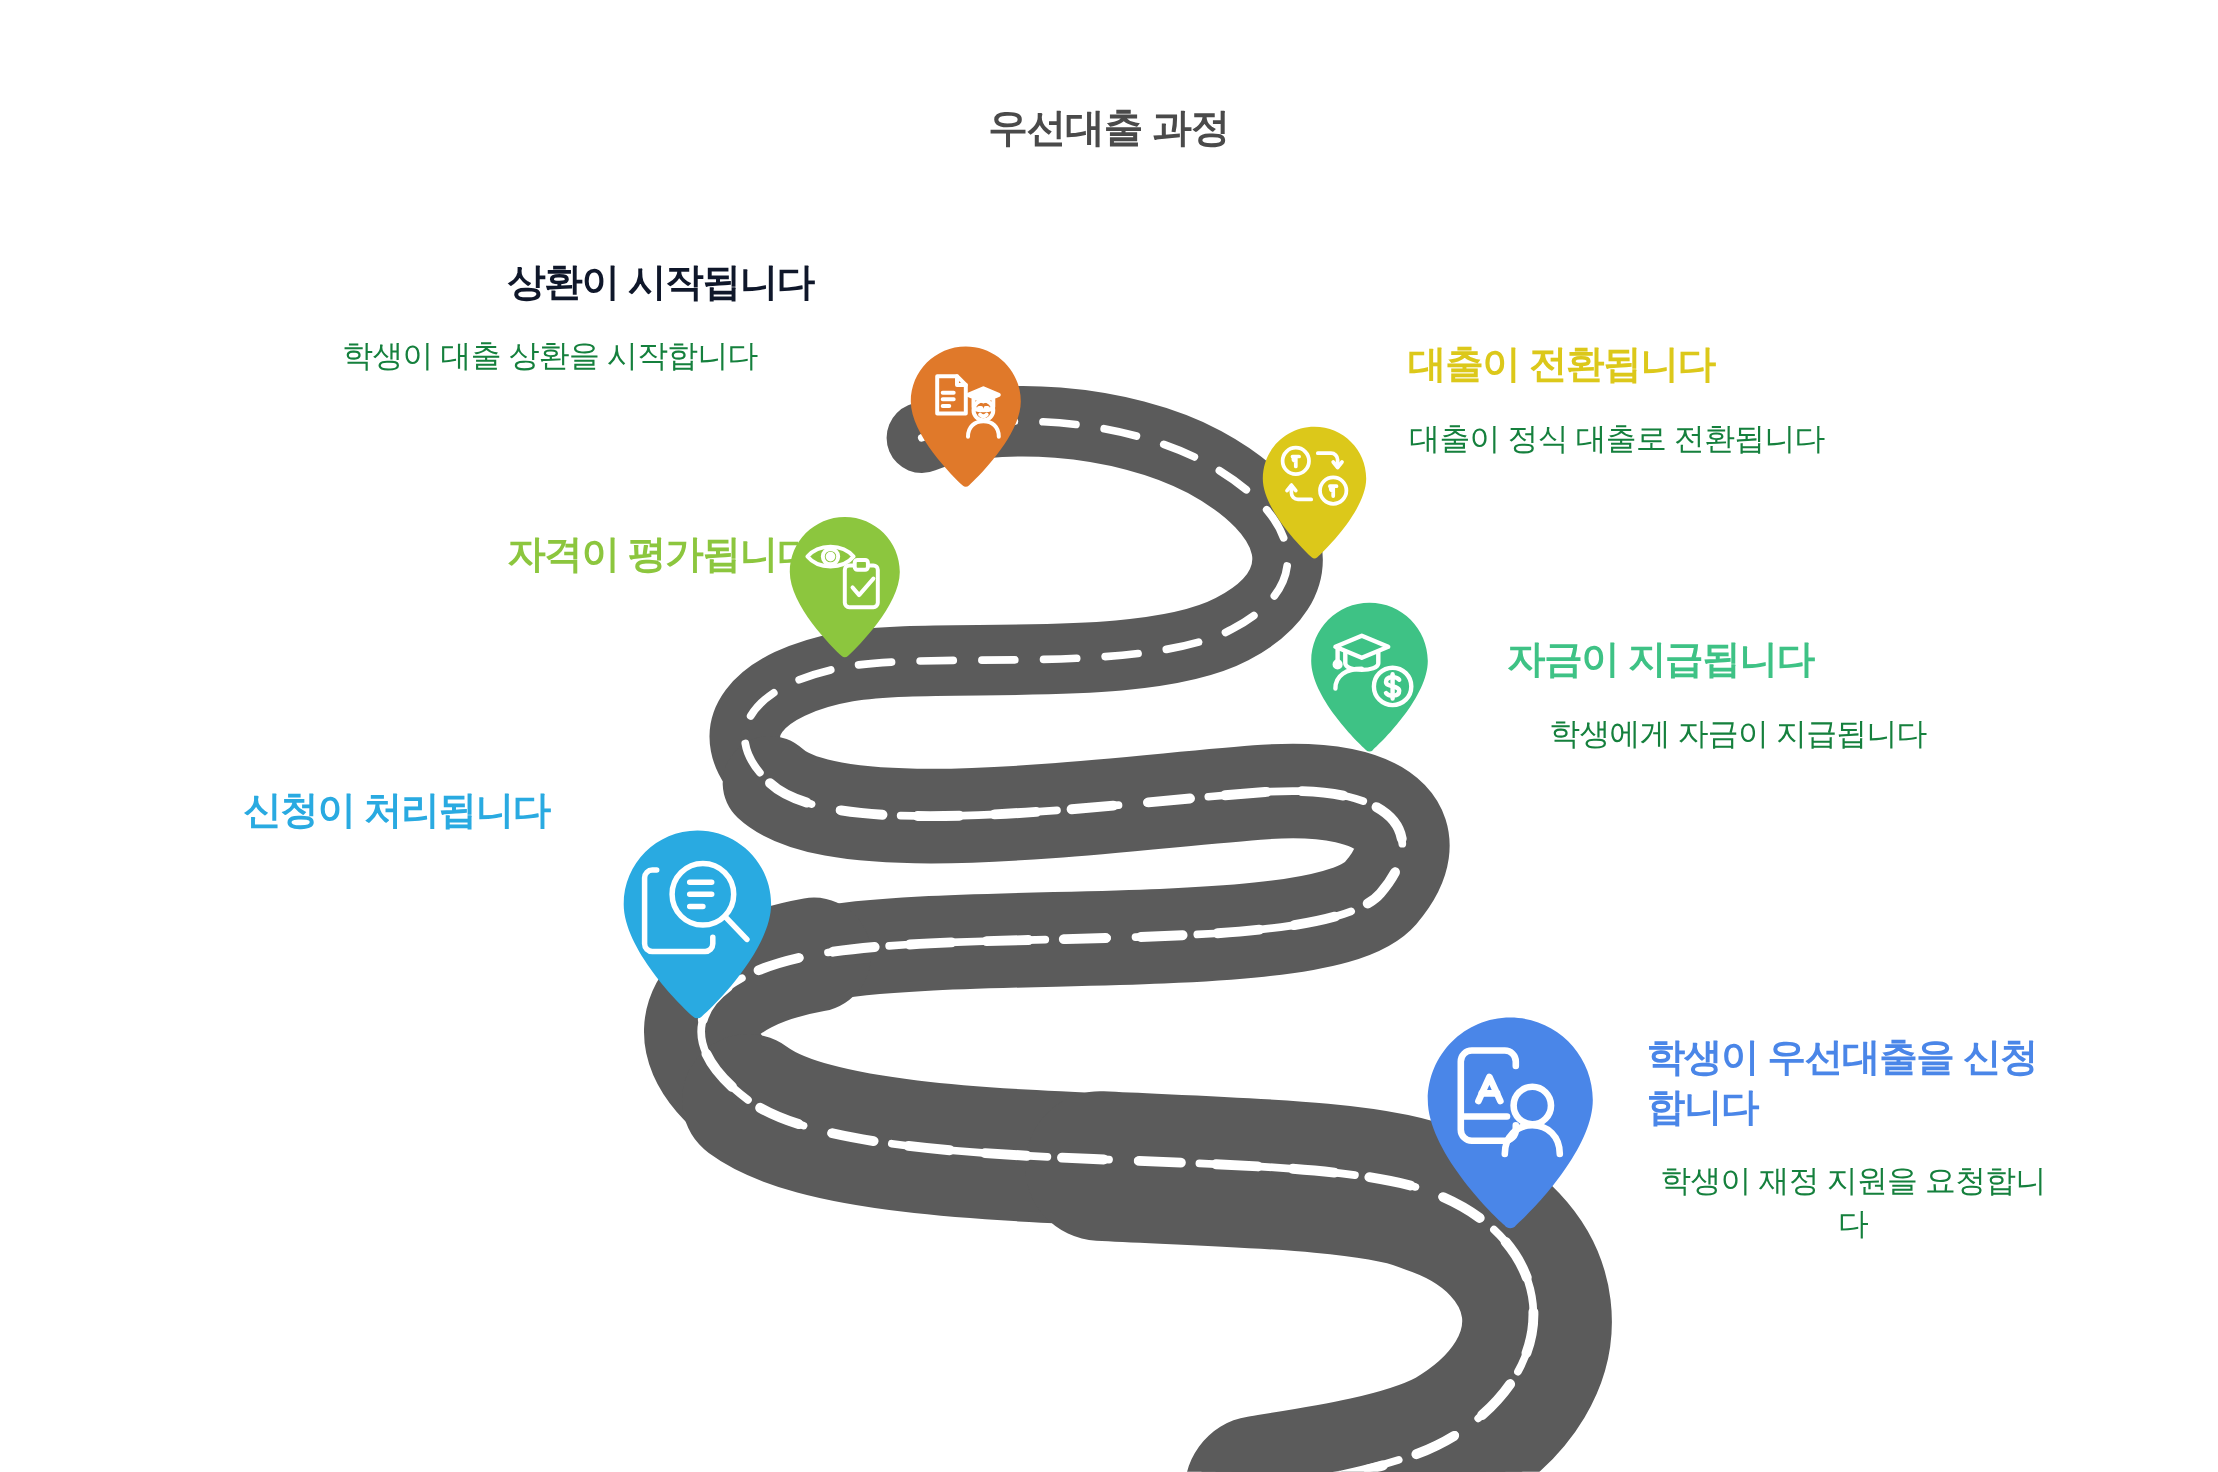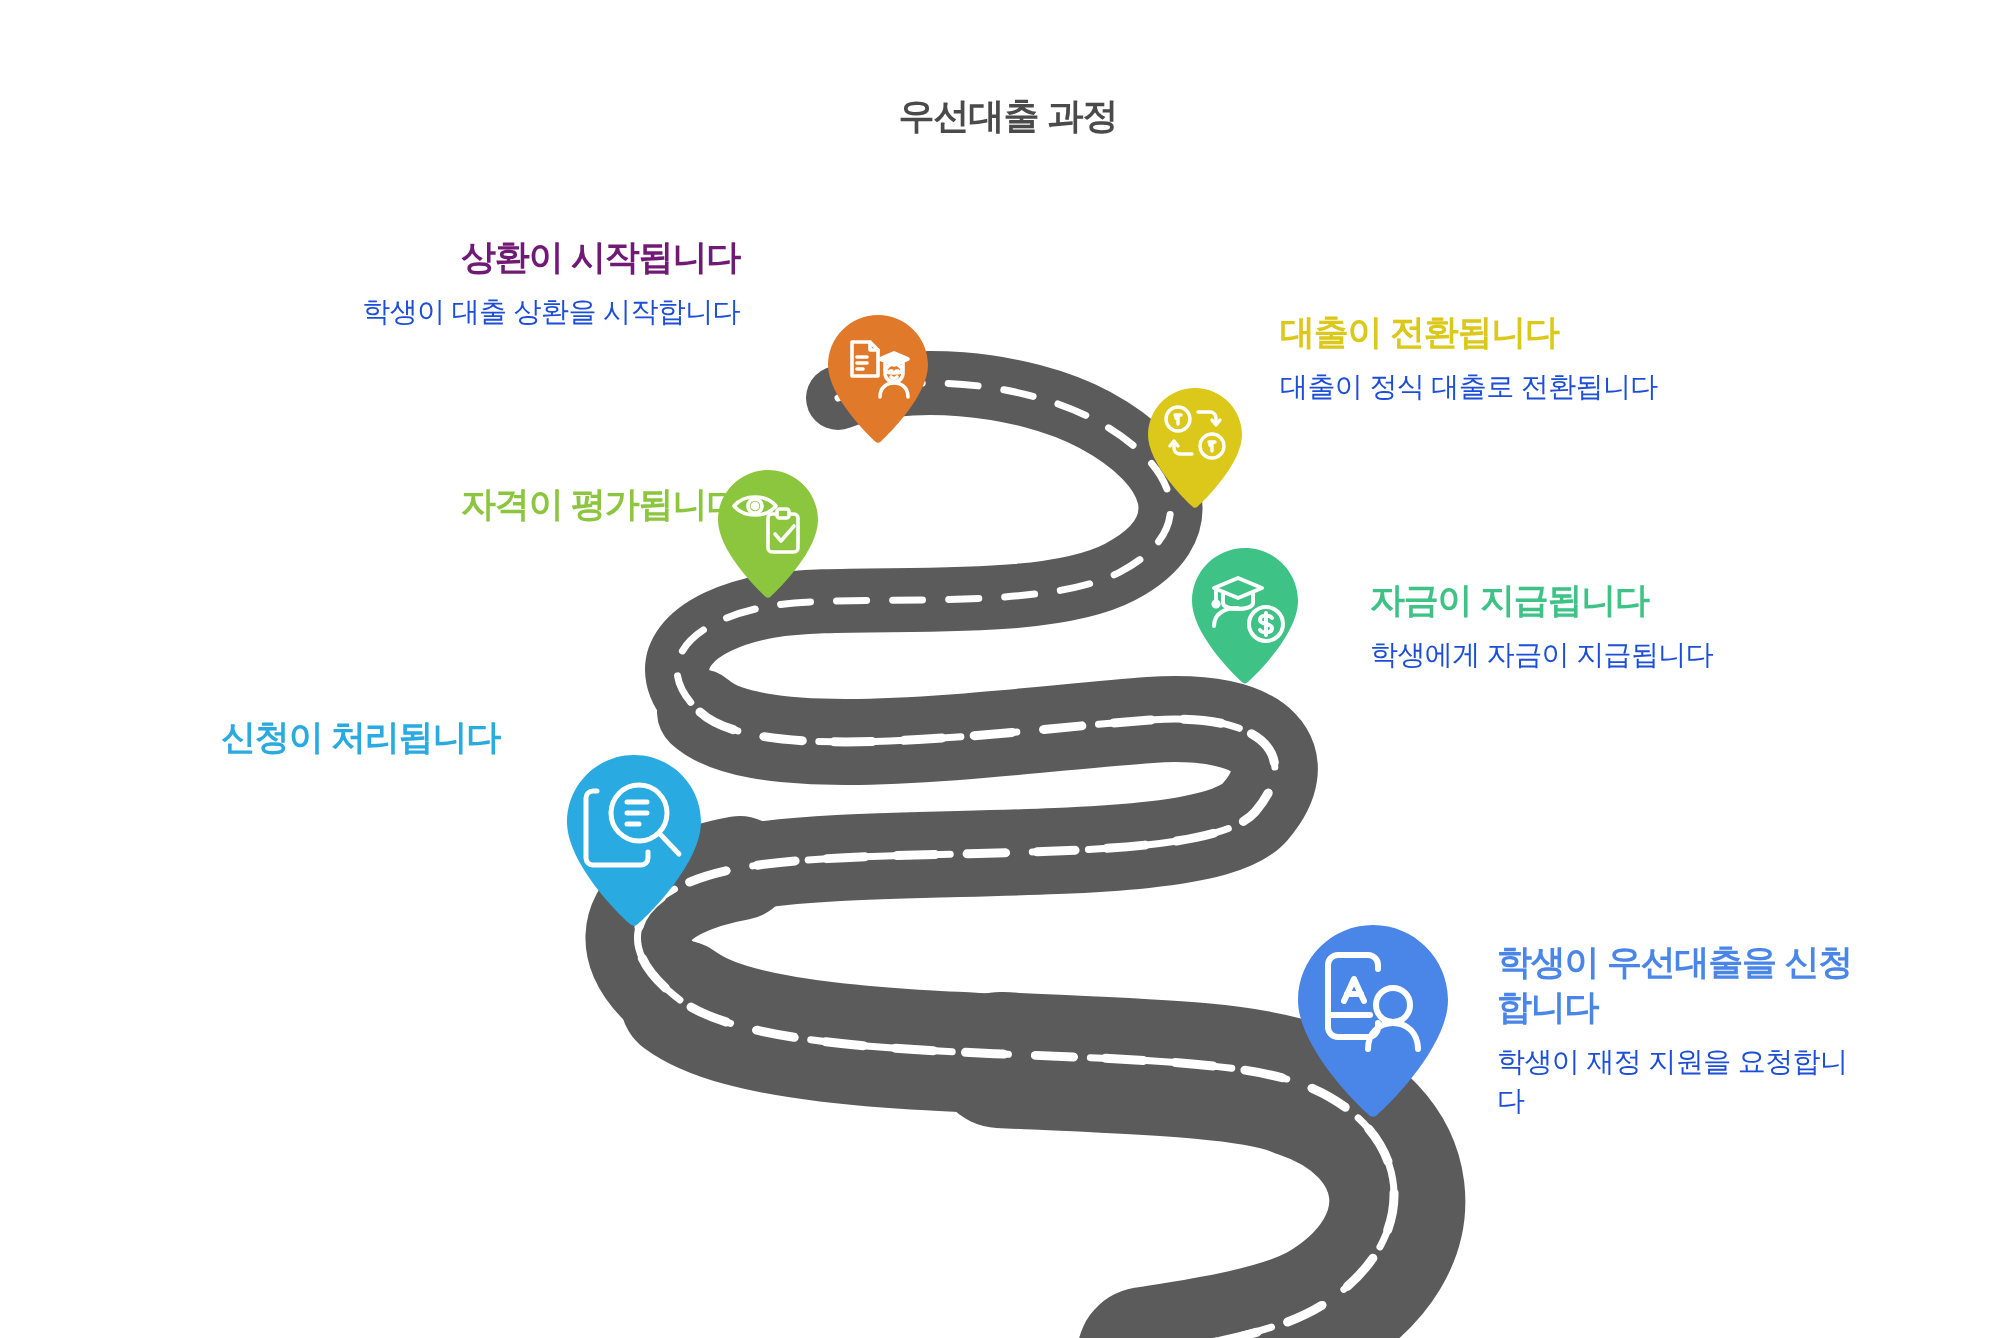--- a/index.html
+++ b/index.html
@@ -24,22 +24,22 @@
     pointer-events:none;
   }
 
   
   .step-text { position:absolute; }
   .step-title {
     font-size:35px; font-weight:bold; line-height:1.28;
     letter-spacing:-1.2px;
   }
   .step-desc {
-    font-size:28px; color:#1d4ed8; line-height:1.42;
-    letter-spacing:-0.6px; margin-top:12px;
+    font-size:28px; color:#15803d; line-height:1.42;
+    letter-spacing:-0.6px; margin-top:24px;text-align:center;
   }
   .align-right { text-align:right; }
   .align-left  { text-align:left;  }
 
   
   #step-repay   { left:260px;  top:235px;  width:480px; }
   #step-convert { left:1280px; top:310px;  width:380px; }
   #step-assess  { left:260px;  top:482px;  width:480px; }
   #step-disburse{ left:1370px; top:578px;  width:420px; }
   #step-process { left:120px;  top:715px;  width:380px; }
@@ -109,21 +109,21 @@
                C 780 1074, 1160 1040, 1290 1080
                C 1410 1118, 1430 1230, 1330 1300
                C 1285 1332, 1210 1344, 1160 1352" fill="none" stroke="#ffffff" stroke-width="9" stroke-linecap="round" stroke-dasharray="38 32"></path>
     </g>
   </svg>
 </div>
 
 <div id="page-title">우선대출 과정</div>
 
 <div class="step-text align-right" id="step-repay">
-  <div class="step-title" style="color:#701a75">상환이 시작됩니다</div>
+  <div class="step-title" style="color:#0f172a">상환이 시작됩니다</div>
   <div class="step-desc">학생이 대출 상환을 시작합니다</div>
 </div>
 
 <div class="step-text align-left" id="step-convert">
   <div class="step-title" style="color:#dcc81a">대출이 전환됩니다</div>
   <div class="step-desc">대출이 정식 대출로 전환됩니다</div>
 </div>
 
 <div class="step-text align-right" id="step-assess">
   <div class="step-title" style="color:#8cc63e">자격이 평가됩니다</div>

